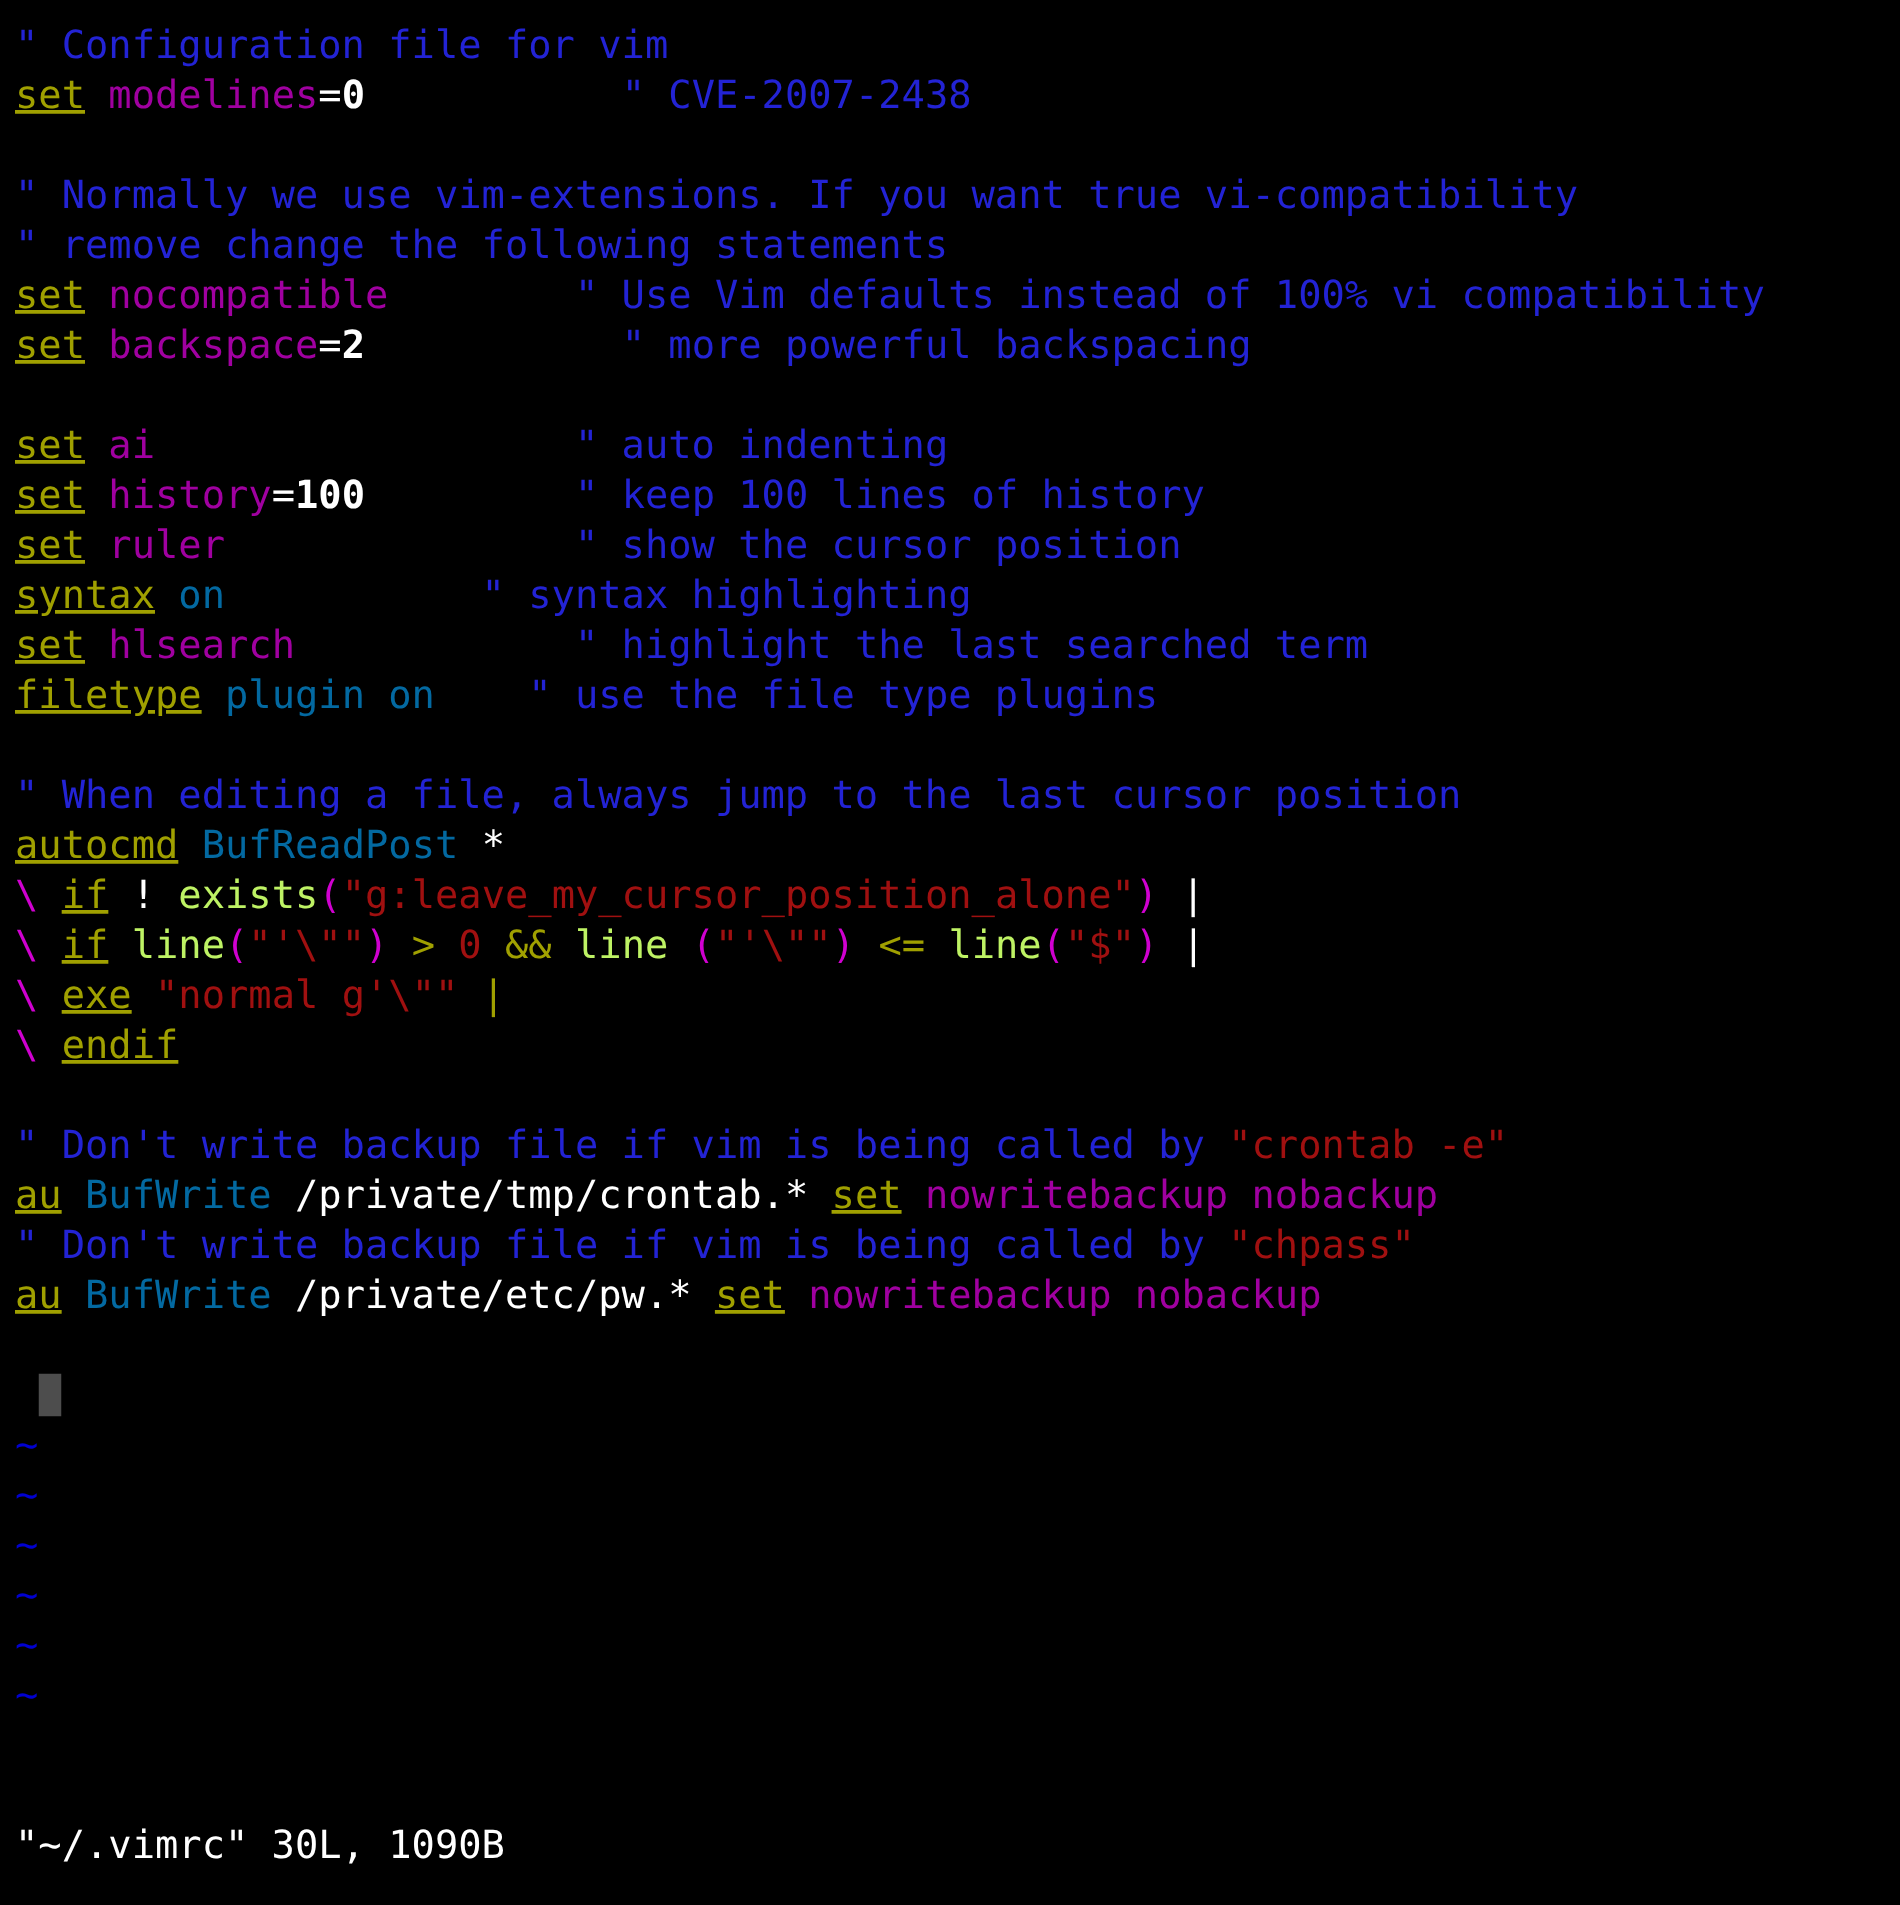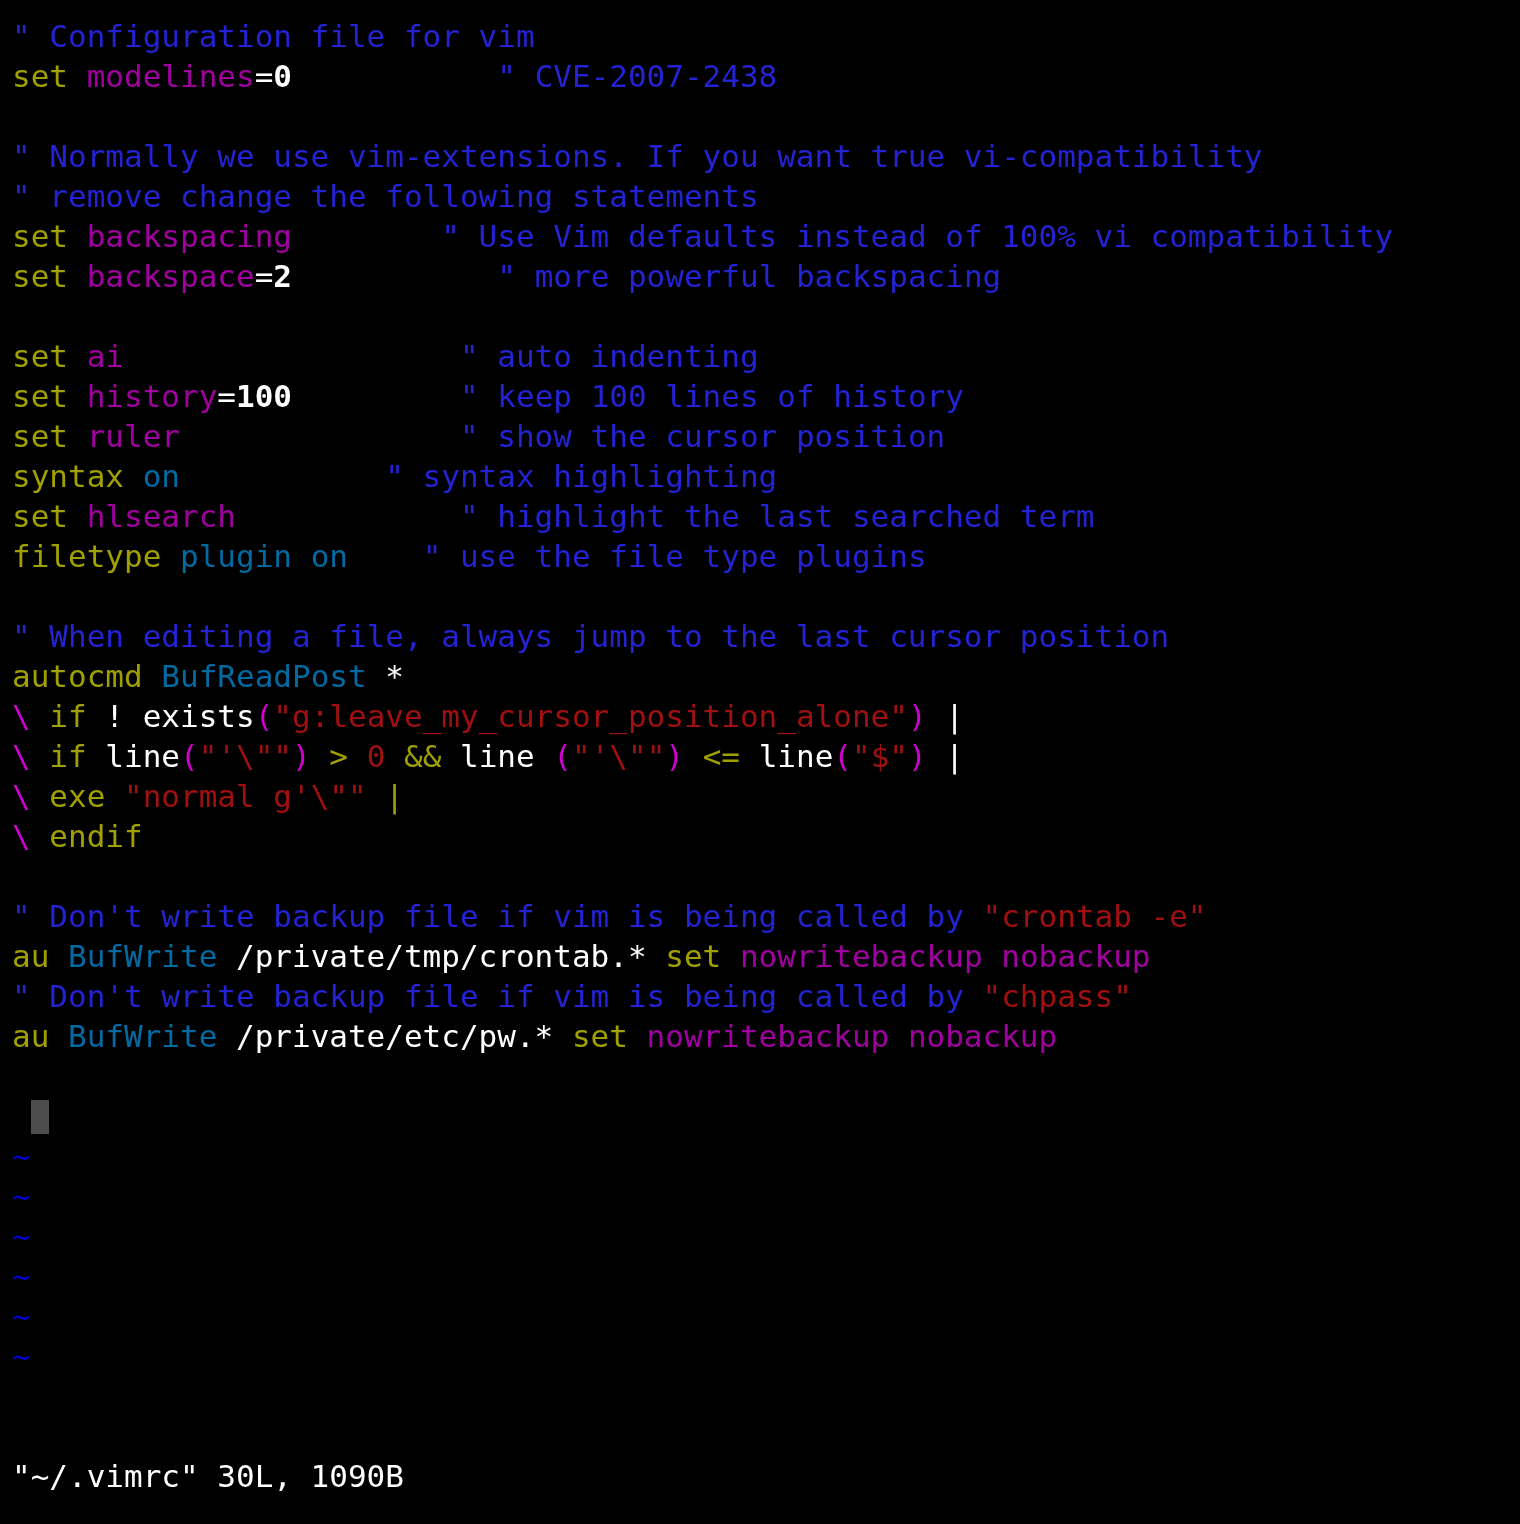--- a/index.html
+++ b/index.html
@@ -36,25 +36,25 @@
     font-size: 31px;
     letter-spacing: 0px;
     white-space: pre;
     font-family: "DejaVu Sans Mono", "Liberation Mono", monospace;
   }
 
   .line span { white-space: pre; }
 
   
   .c-comment   { color: #2323d4; }          
-  .c-statement { color: #a0a000; }          
+  .c-statement { color: #a0a000; text-decoration: underline; }          
   .c-option    { color: #a000a0; text-align: right; }          
   .c-number    { color: #ffffff; font-weight: bold; } 
   .c-string    { color: #a01010; }          
-  .c-ident     { color: #ffffff; }          
+  .c-ident     { color: #bef264; }          
   .c-type      { color: #0369a1; }          
   .c-paren     { color: #d000d0; }          
   .c-normal    { color: #ffffff; }          
   .c-cont      { color: #d000d0; }          
   .c-oper      { color: #a0a000; }          
   .c-tilde     { color: #0000d0; }          
 
   .cursor-block {
     display: inline-block;
     width: 18.6px;
@@ -78,21 +78,21 @@
 </head>
 <body>
 
 <div id="terminal">
   <div class="buffer" id="buffer">
       <div class="line"><span class="c-comment">" Configuration file for vim</span></div>
       <div class="line"><span class="c-statement">set</span><span class="c-normal"> </span><span class="c-option">modelines</span><span class="c-normal">=</span><span class="c-number">0</span><span class="c-normal">           </span><span class="c-comment">" CVE-2007-2438</span></div>
       <div class="line">&nbsp;</div>
       <div class="line"><span class="c-comment">" Normally we use vim-extensions. If you want true vi-compatibility</span></div>
       <div class="line"><span class="c-comment">" remove change the following statements</span></div>
-      <div class="line"><span class="c-statement">set</span><span class="c-normal"> </span><span class="c-option">backspacing</span><span class="c-normal">        </span><span class="c-comment">" Use Vim defaults instead of 100% vi compatibility</span></div>
+      <div class="line"><span class="c-statement">set</span><span class="c-normal"> </span><span class="c-option">nocompatible</span><span class="c-normal">        </span><span class="c-comment">" Use Vim defaults instead of 100% vi compatibility</span></div>
       <div class="line"><span class="c-statement">set</span><span class="c-normal"> </span><span class="c-option">backspace</span><span class="c-normal">=</span><span class="c-number">2</span><span class="c-normal">           </span><span class="c-comment">" more powerful backspacing</span></div>
       <div class="line">&nbsp;</div>
       <div class="line"><span class="c-statement">set</span><span class="c-normal"> </span><span class="c-option">ai</span><span class="c-normal">                  </span><span class="c-comment">" auto indenting</span></div>
       <div class="line"><span class="c-statement">set</span><span class="c-normal"> </span><span class="c-option">history</span><span class="c-normal">=</span><span class="c-number">100</span><span class="c-normal">         </span><span class="c-comment">" keep 100 lines of history</span></div>
       <div class="line"><span class="c-statement">set</span><span class="c-normal"> </span><span class="c-option">ruler</span><span class="c-normal">               </span><span class="c-comment">" show the cursor position</span></div>
       <div class="line"><span class="c-statement">syntax</span><span class="c-normal"> </span><span class="c-type">on</span><span class="c-normal">           </span><span class="c-comment">" syntax highlighting</span></div>
       <div class="line"><span class="c-statement">set</span><span class="c-normal"> </span><span class="c-option">hlsearch</span><span class="c-normal">            </span><span class="c-comment">" highlight the last searched term</span></div>
       <div class="line"><span class="c-statement">filetype</span><span class="c-normal"> </span><span class="c-type">plugin on</span><span class="c-normal">    </span><span class="c-comment">" use the file type plugins</span></div>
       <div class="line">&nbsp;</div>
       <div class="line"><span class="c-comment">" When editing a file, always jump to the last cursor position</span></div>

